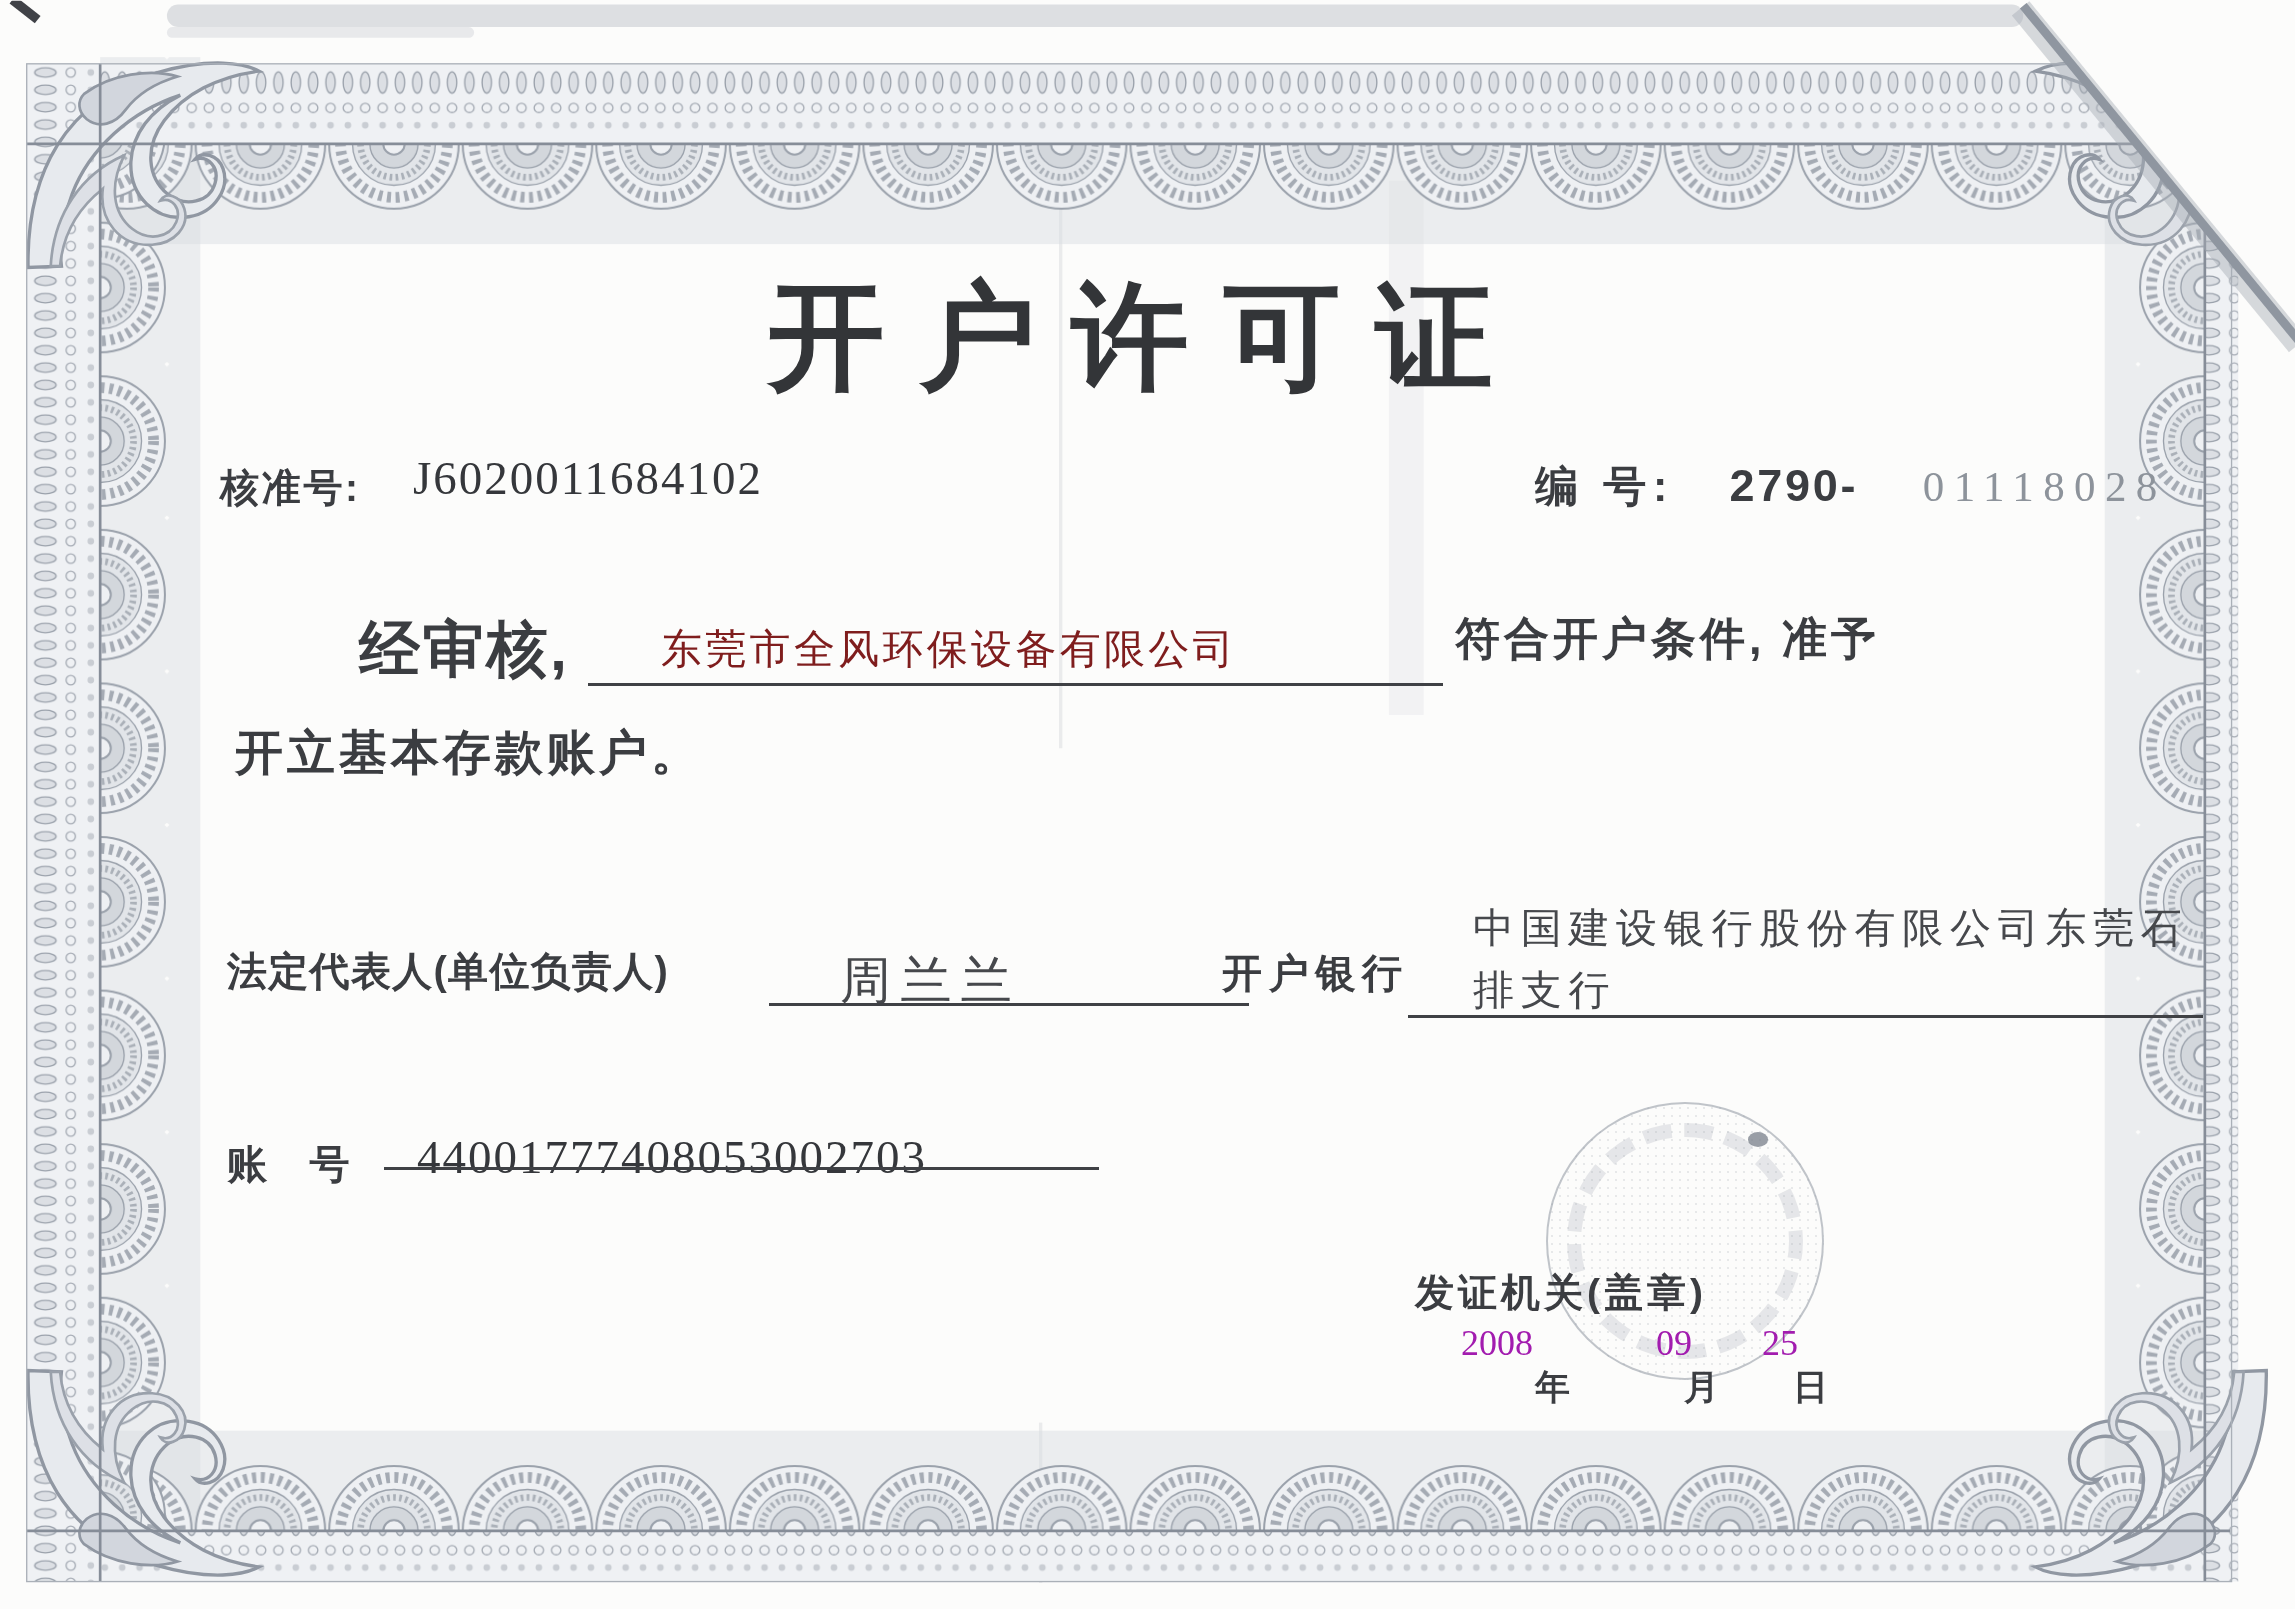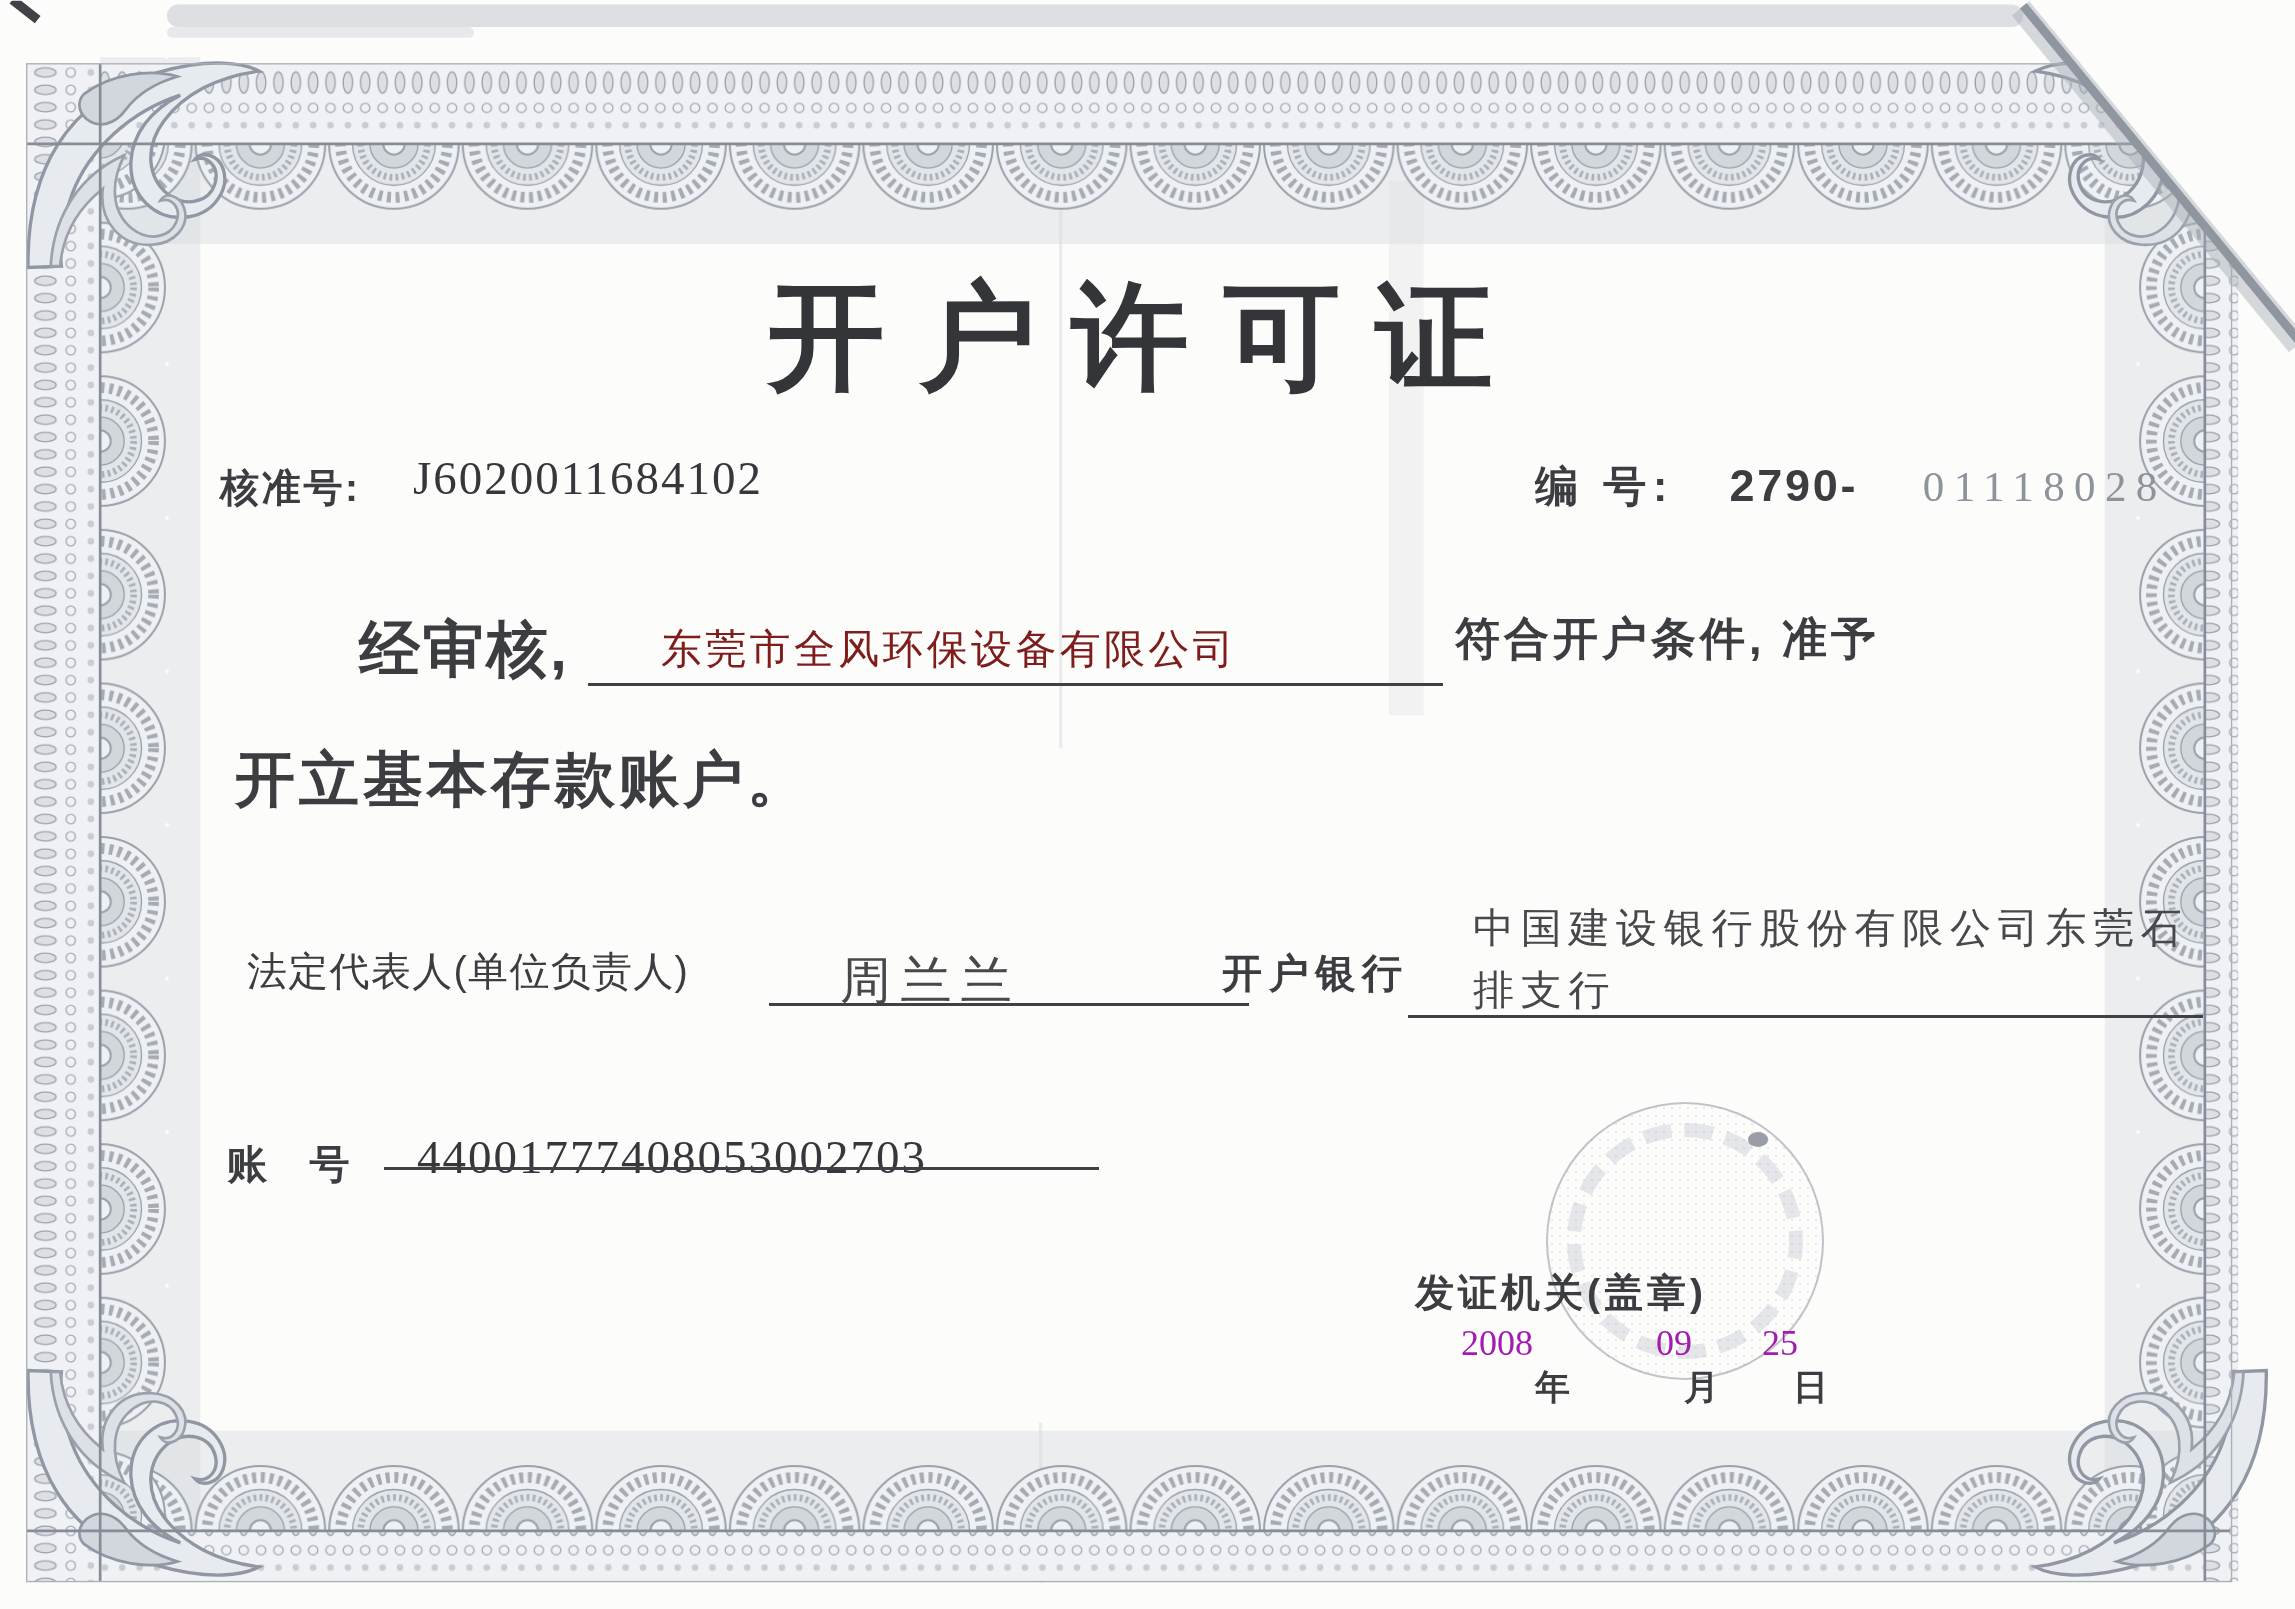--- a/index.html
+++ b/index.html
@@ -20,22 +20,22 @@
   .val-serif{font-family:"Liberation Serif",serif;color:#35373b;}
   .approval{left:220px;top:461px;font-size:39px;letter-spacing:2.7px;font-weight:600;}
   .approval-val{left:413px;top:451px;font-size:47px;letter-spacing:2px;}
   .serial{left:1535px;top:458px;display:flex;align-items:baseline;gap:46px;}
   .serial-lbl{font-size:43px;font-weight:700;letter-spacing:6.7px;}
   .serial-prefix{font-size:45px;font-weight:700;margin-left:9.4px;letter-spacing:2.7px;}
   .serial-num{font-family:"Liberation Serif",serif;font-size:43px;color:#8d939b;letter-spacing:9.4px;margin-left:18.7px;}
   .reviewed{left:359px;top:609px;font-size:61px;font-weight:700;letter-spacing:2.7px;}
   .company{left:661px;top:622px;font-size:41px;letter-spacing:3.3px;color:#7f1d1d;}
   .qualifies{left:1455px;top:609px;font-size:45px;font-weight:700;letter-spacing:4px;}
-  .open-account{left:235px;top:740px;font-size:60px;font-weight:700;letter-spacing:4px;text-align:right;}
-  .legal-lbl{left:227px;top:944px;font-size:40px;font-weight:400;letter-spacing:1.3px;margin-left:20px;}
+  .open-account{left:235px;top:721px;font-size:48px;font-weight:700;letter-spacing:4px;text-align:right;}
+  .legal-lbl{left:227px;top:944px;font-size:40px;font-weight:700;letter-spacing:1.3px;}
   .legal-val{left:840px;top:947px;font-size:51px;letter-spacing:9.4px;color:#46484c;}
   .bank-lbl{left:1222px;top:946px;font-size:40px;font-weight:700;letter-spacing:6.7px;}
   .bank-val{left:1473px;top:898px;width:748px;font-size:41px;letter-spacing:6.7px;line-height:1.5;color:#46484c;}
   .acct-lbl{left:227px;top:1137px;font-size:40px;font-weight:700;letter-spacing:1.3px;}
   .acct-val{left:417px;top:1130px;font-size:47px;letter-spacing:2px;}
   .issuer-lbl{left:1415px;top:1266px;font-size:39px;font-weight:700;letter-spacing:4px;}
   .date-num{font-family:"Liberation Serif",serif;font-size:36px;color:#a21caf;}
   .d-year{left:1461px;top:1322px;}
   .d-month{left:1656px;top:1322px;}
   .d-day{left:1762px;top:1322px;}

